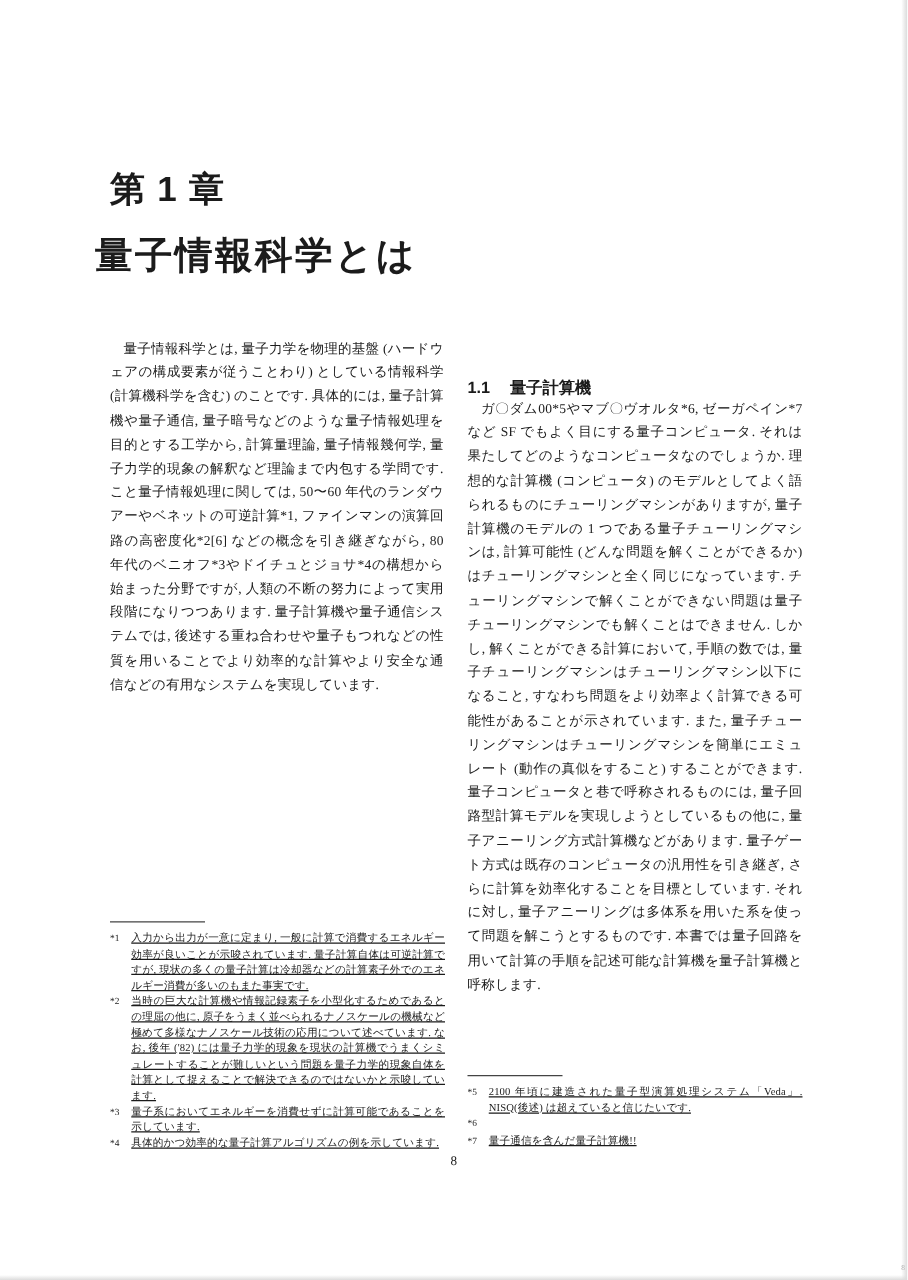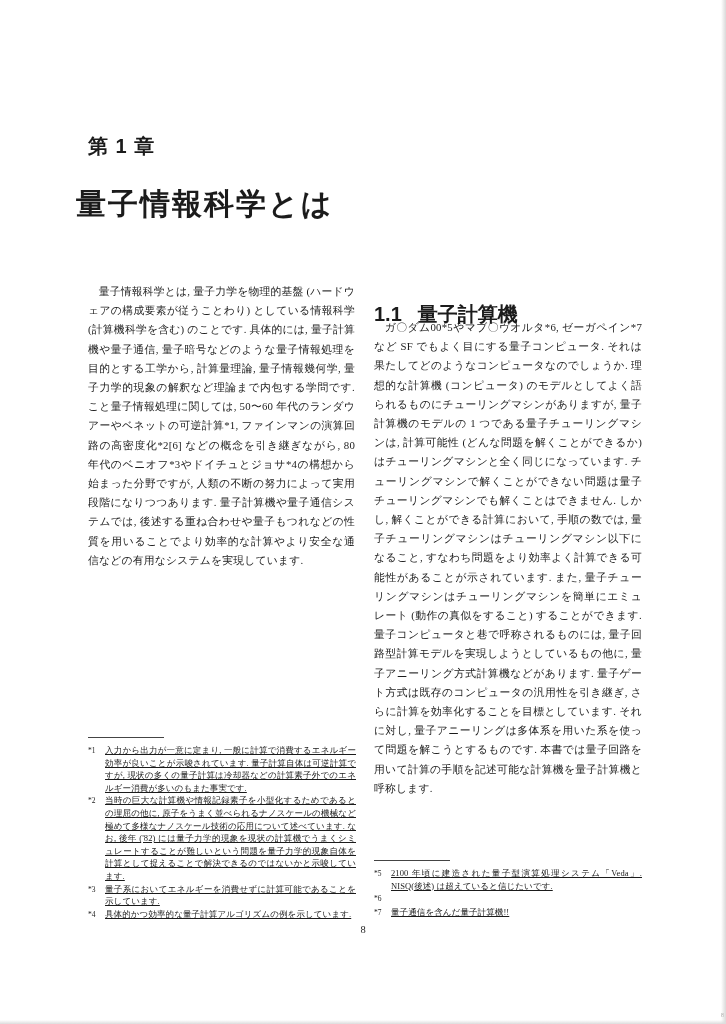--- a/index.html
+++ b/index.html
@@ -25,21 +25,21 @@
   .edge-bottom {
     position: absolute; left: 0; bottom: 0;
     width: 100%; height: 4px;
     background: linear-gradient(to bottom, rgba(255,255,255,0), #dcdcdc);
   }
 
   .chapter-label {
     position: absolute;
     left: 88px; top: 133px;
     font-family: "Liberation Sans", "DejaVu Sans", sans-serif;
-    font-size: 20px;
+    font-size: 28px;
     font-weight: bold;
     letter-spacing: 1px;
     margin: 0;
   }
   .doc-title {
     position: absolute;
     left: 76px; top: 184px;
     font-family: "Liberation Sans", "DejaVu Sans", sans-serif;
     font-size: 30px;
     font-weight: bold;
@@ -51,32 +51,32 @@
     position: absolute;
     margin: 0;
     font-size: 10.8px;
     line-height: 19.2px;
     text-align: justify;
     text-justify: inter-ideograph;
     text-indent: 1em;
     letter-spacing: 0.2px;
   }
   .left-body {
-    left: 88px; top: 282px; width: 267px;
+    left: 88px; top: 270px; width: 267px;
   }
   .right-body {
     left: 374px; top: 318px; width: 268px;
   }
 
   .section-heading {
     position: absolute;
     left: 374px; top: 301px;
     margin: 0;
     font-family: "Liberation Sans", "DejaVu Sans", sans-serif;
-    font-size: 20px;
+    font-size: 13px;
     font-weight: bold;
   }
   .section-heading .sec-num { margin-right: 16px; }
 
   .footnotes {
     position: absolute;
     font-size: 8.5px;
     line-height: 12.6px;
     text-align: justify;
     text-justify: inter-ideograph;

